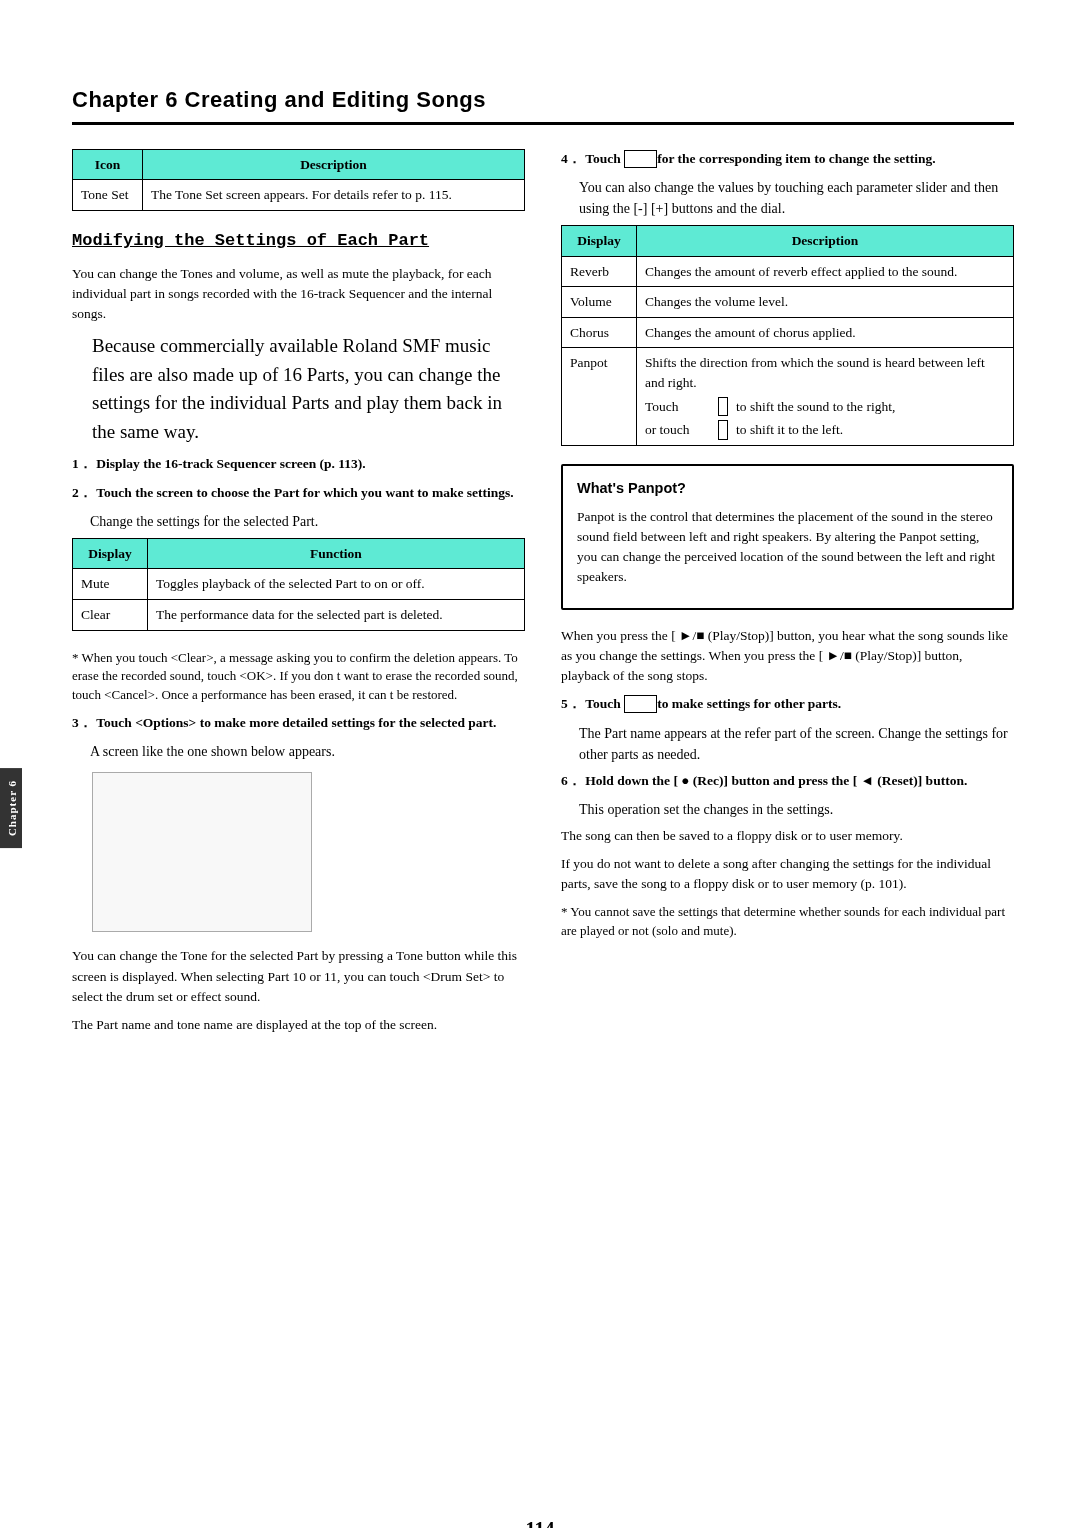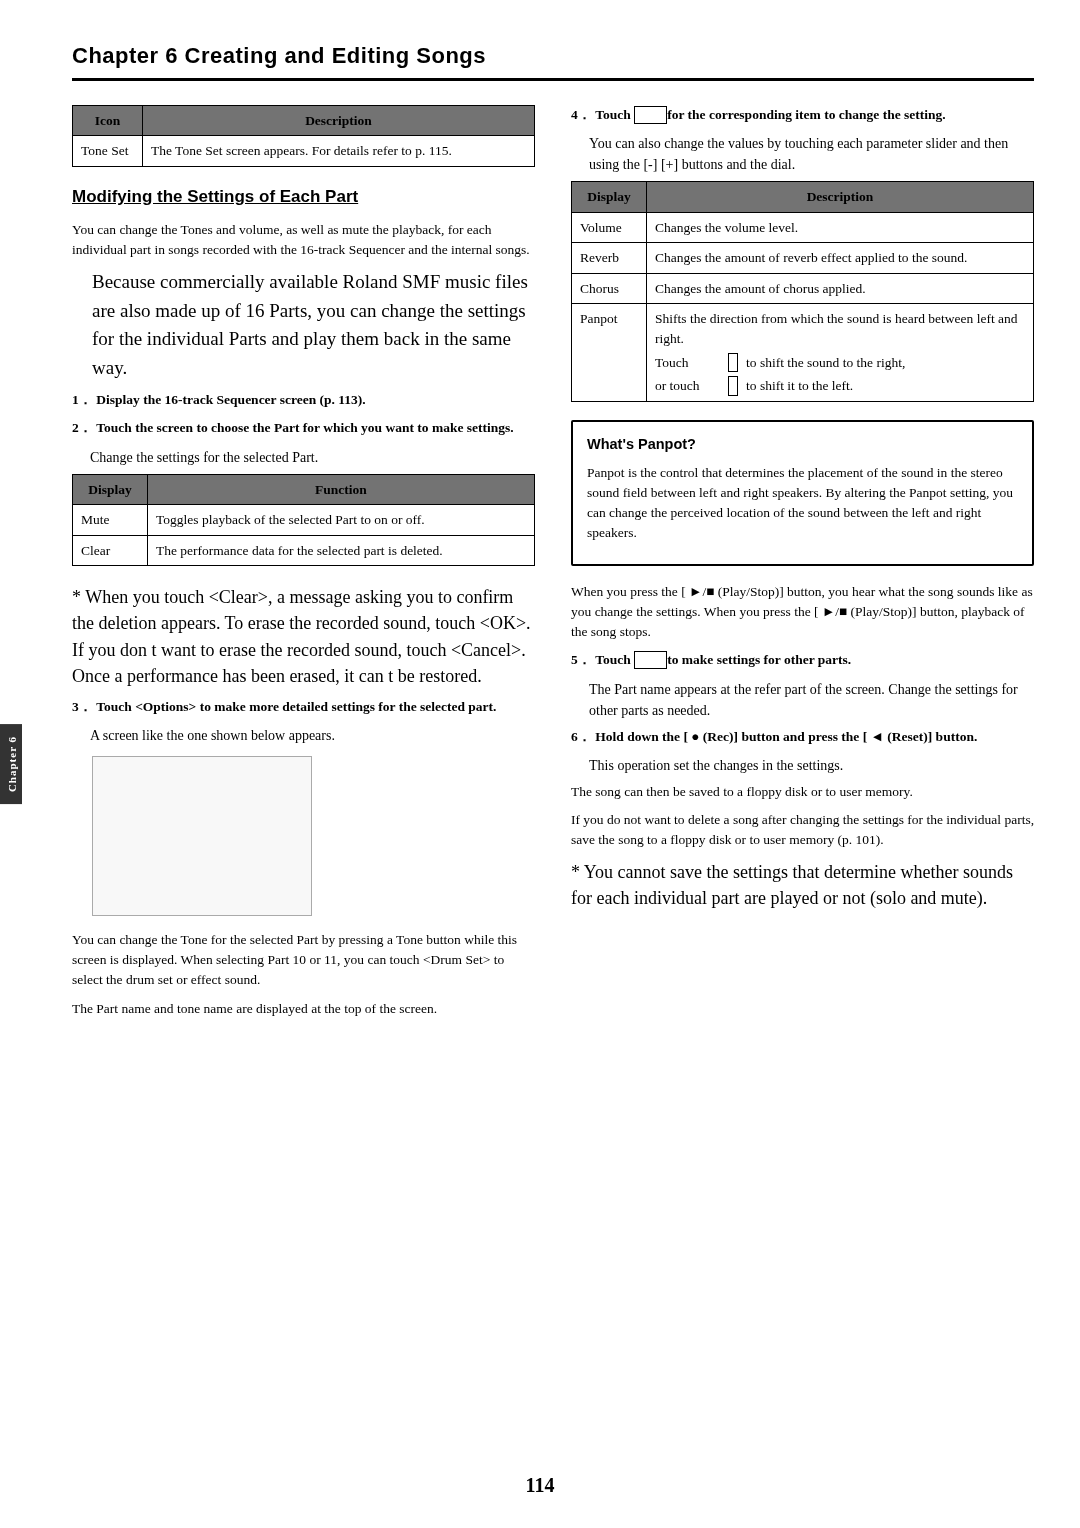--- a/index.html
+++ b/index.html
@@ -35,21 +35,22 @@
       writing-mode: vertical-rl;
       text-orientation: mixed;
       transform: translateY(-50%) rotate(180deg);
       padding: 12px 5px;
       width: 22px;
       letter-spacing: 1px;
     }
 
     .main-content {
       margin-left: 22px;
-      padding: 40px 46px 60px 50px;
+      padding: 40px 66px 60px 50px;
+      margin-top: 44px;
     }
 
     
     .chapter-heading {
       font-size: 22px;
       font-weight: bold;
       font-family: Arial, Helvetica, sans-serif;
       border-bottom: 3px solid #000;
       padding-bottom: 6px;
       margin-bottom: 24px;
@@ -82,29 +83,29 @@
     }
 
     table th, table td {
       border: 1px solid #000;
       padding: 5px 8px;
       vertical-align: top;
     }
 
     table thead th {
       font-weight: bold;
-      background: #737373;
+      background: #5eead4;
     }
 
     .col-icon { width: 70px; }
     .col-display { width: 75px; }
 
     
     .section-heading {
-      font-family: Liberation Sans, sans-serif;
+      font-family: Liberation Mono, monospace;
       font-size: 17px;
       font-weight: bold;
       margin-bottom: 10px;
       margin-top: 8px;
       text-decoration: underline;
     }
 
     
     .body-text {
       font-size: 13.5px;
@@ -178,21 +179,21 @@
     }
 
     .sub-indent {
       margin-left: 18px;
       font-size: 14px;
       margin-bottom: 6px;
       line-height: 1.5;
     }
 
     .asterisk-note {
-      font-size: 18px;
+      font-size: 13px;
       line-height: 1.45;
       margin-bottom: 8px;
     }
 
     .touch-box {
       border: 1px solid #000;
       padding: 1px 5px;
       font-size: 12px;
       white-space: nowrap;
     }
@@ -300,26 +301,26 @@
 
         <table class="desc-table">
           <thead>
             <tr>
               <th class="col-display">Display</th>
               <th>Description</th>
             </tr>
           </thead>
           <tbody id="desc-table-body">
           <tr>
+                <td style="vertical-align: top;">Reverb</td>
+                <td style="vertical-align: top;">Changes the amount of reverb effect applied to the sound.</td>
+              </tr>
+              <tr>
                 <td style="vertical-align: top;">Volume</td>
                 <td style="vertical-align: top;">Changes the volume level.</td>
-              </tr>
-              <tr>
-                <td style="vertical-align: top;">Reverb</td>
-                <td style="vertical-align: top;">Changes the amount of reverb effect applied to the sound.</td>
               </tr>
               <tr>
                 <td style="vertical-align: top;">Chorus</td>
                 <td style="vertical-align: top;">Changes the amount of chorus applied.</td>
               </tr>
               <tr>
                 <td rowspan="1" style="vertical-align: top;">Panpot</td>
                 <td style="vertical-align: top;">
                   <div>Shifts the direction from which the sound is heard between left and right.</div>
                   <div style="display: flex; gap: 8px; margin-top: 4px; font-size: 13.5px;">

